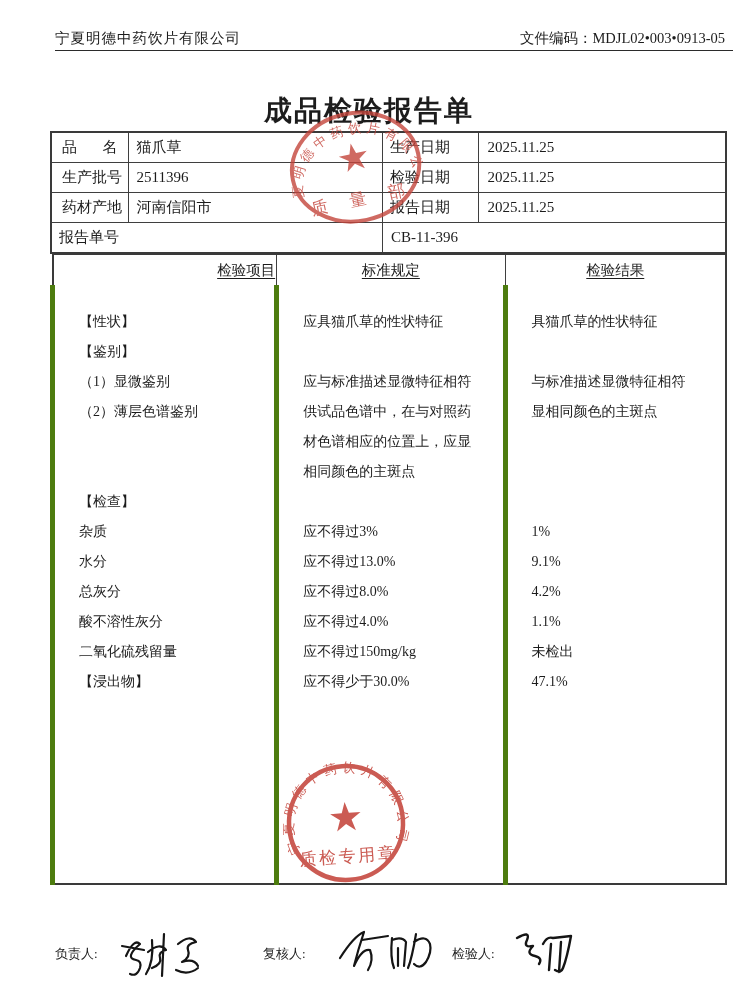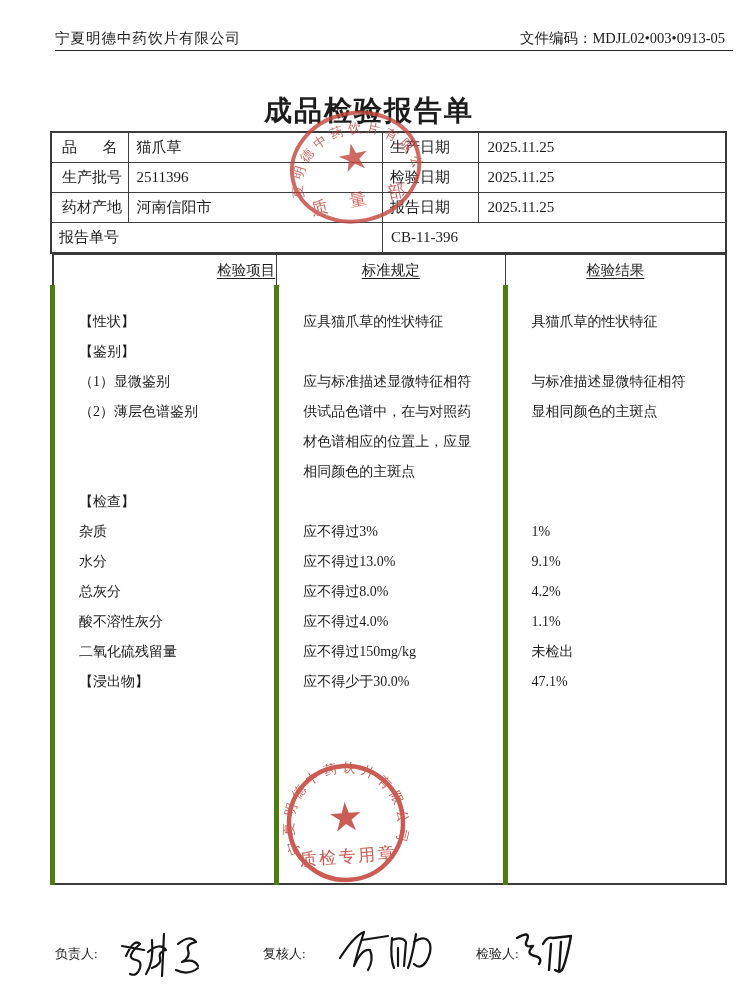--- a/index.html
+++ b/index.html
@@ -39,21 +39,21 @@
                        padding-left:34px;white-space:nowrap;}
   .insp-table td.concl .clabel{font-weight:bold;}
 
   
   .stamp{position:absolute;pointer-events:none;}
   .stamp-top{left:283px;top:106px;transform:rotate(-12deg);opacity:.8;}
   .stamp-bottom{left:281px;top:758px;transform:rotate(-4deg);opacity:.88;}
 
   
   .sig-label{position:absolute;font-size:13px;top:945px;}
-  .sig-label.l1{left:55px;} .sig-label.l2{left:263px;} .sig-label.l3{left:452px;margin-left:24px;}
+  .sig-label.l1{left:55px;} .sig-label.l2{left:263px;} .sig-label.l3{left:452px;}
   .sig{position:absolute;}
   .sig.s1{left:112px;top:922px;} .sig.s2{left:328px;top:918px;} .sig.s3{left:505px;top:924px;}
 </style>
 </head>
 <body>
 
 <div class="doc">
 
   <div class="hdr-company">宁夏明德中药饮片有限公司</div>
   <div class="hdr-code"><span>文件编码：</span><span>MDJL02•003•0913-05</span></div>

